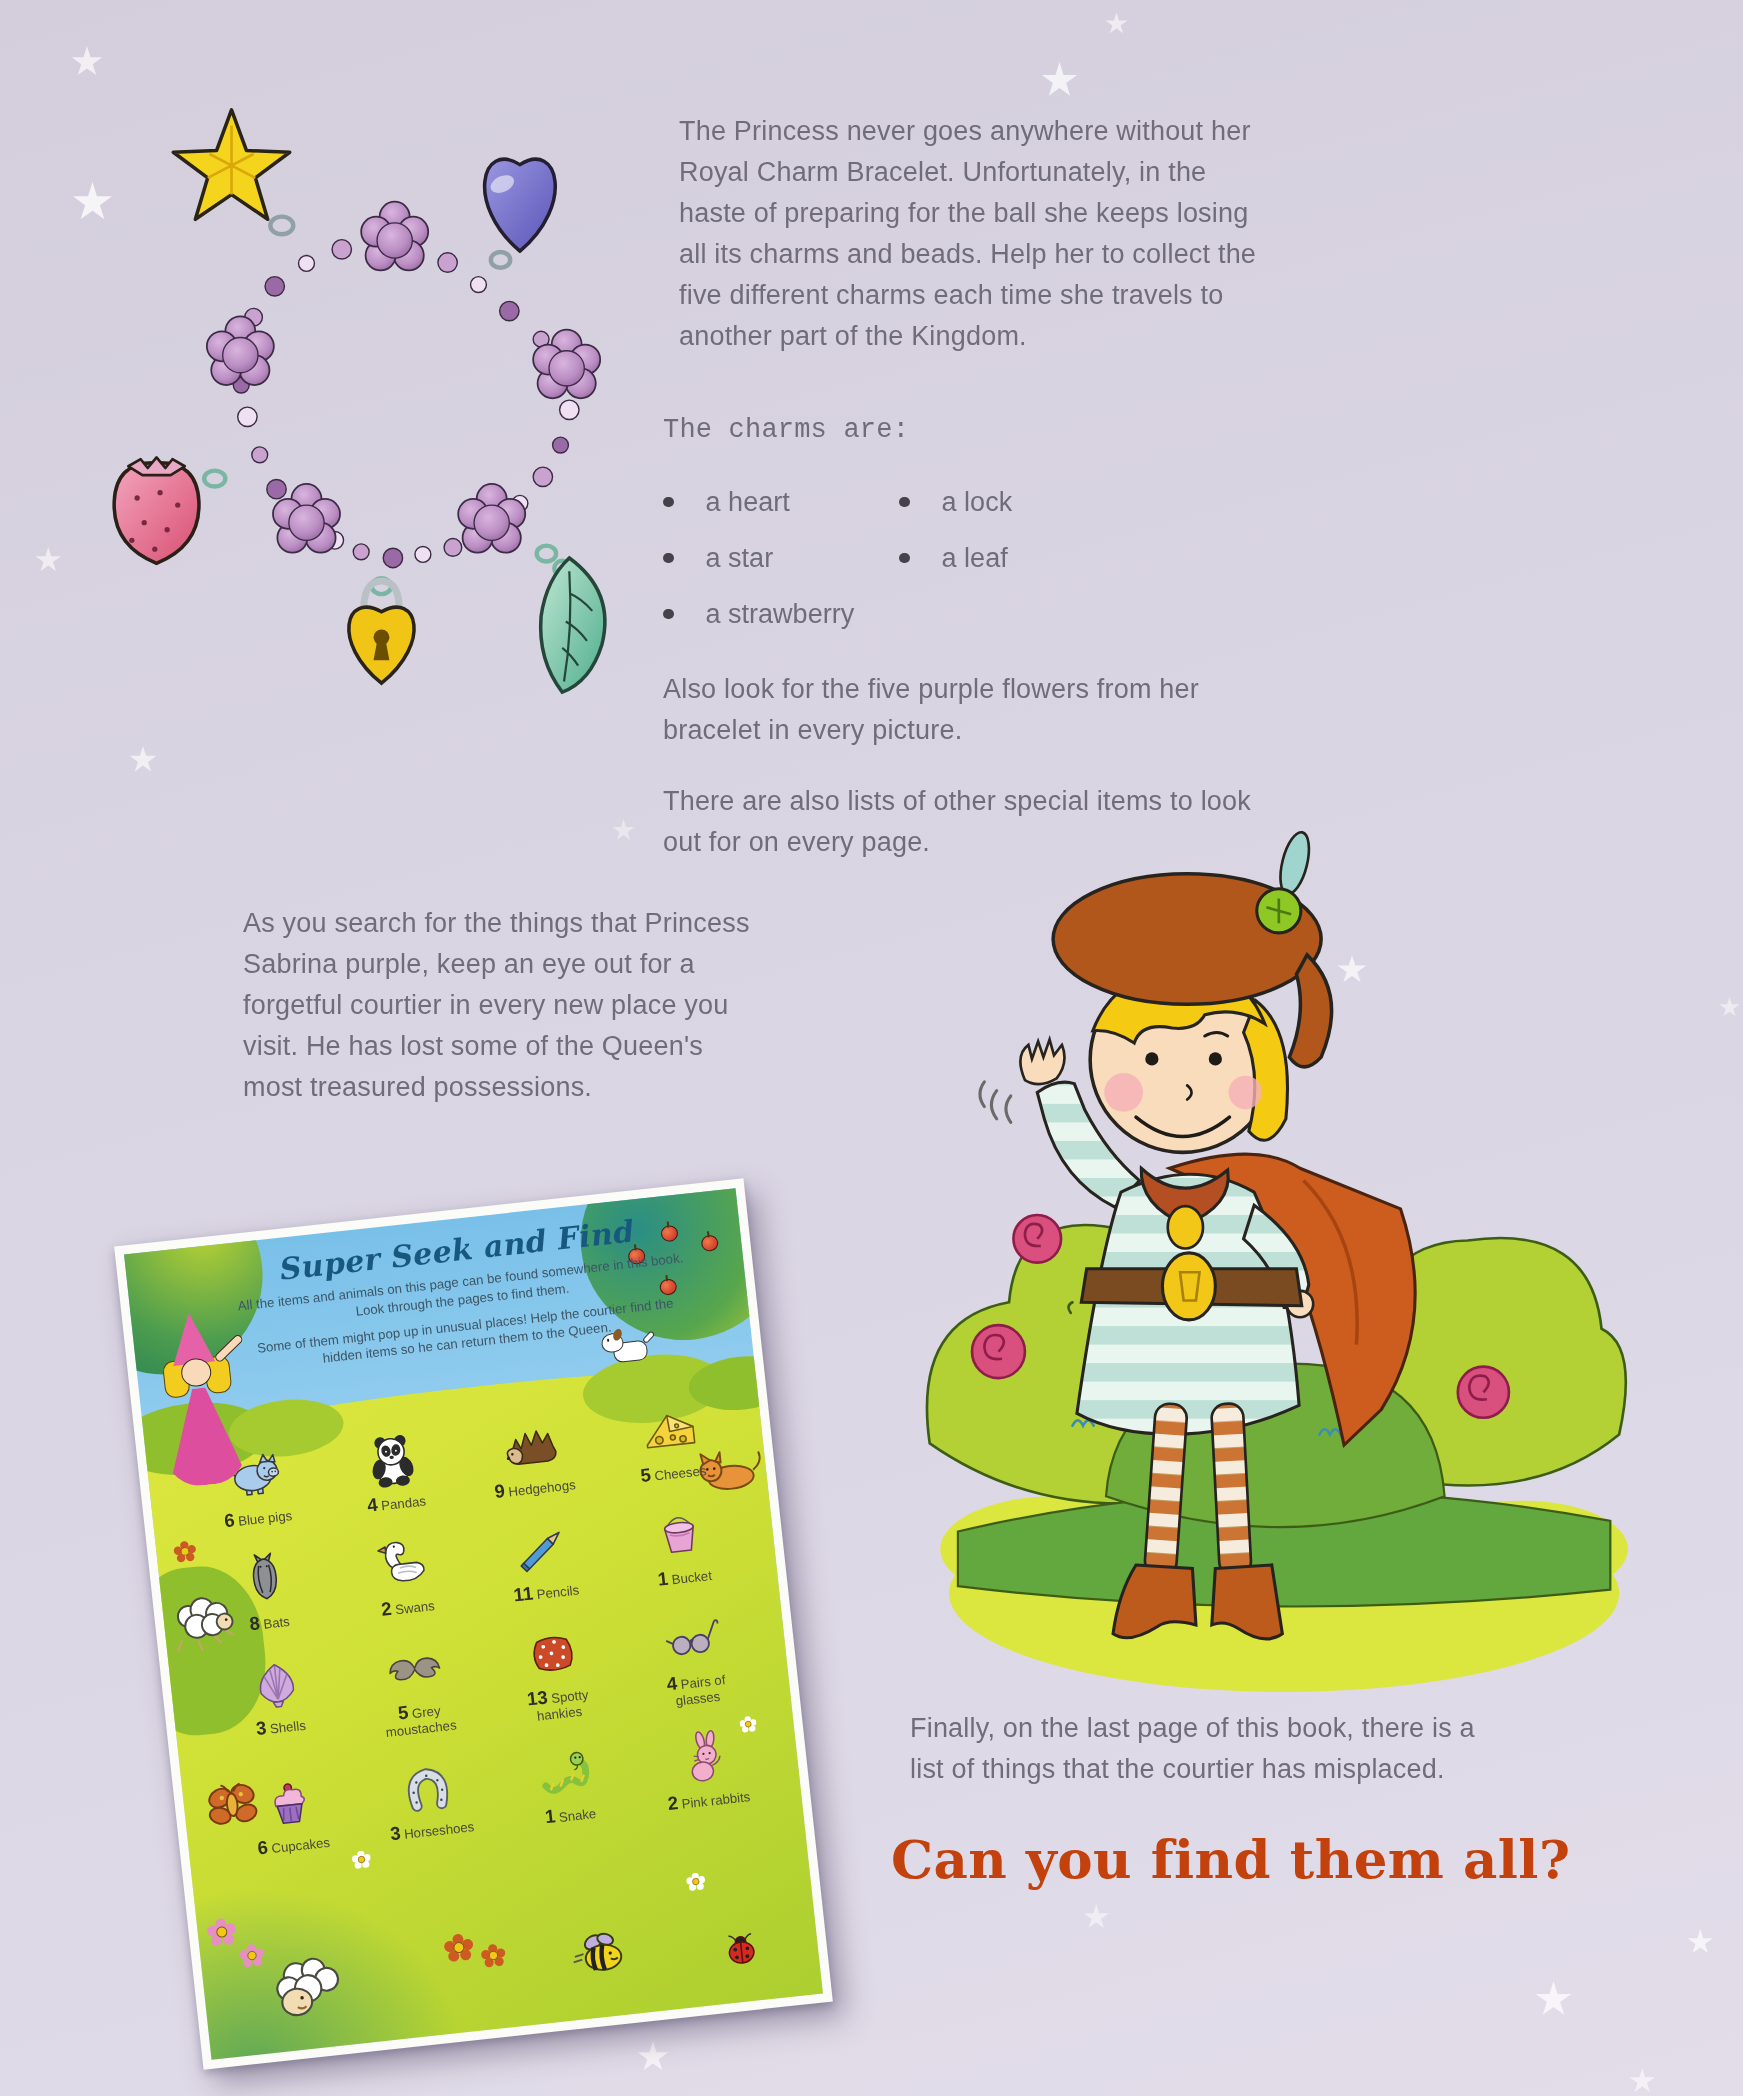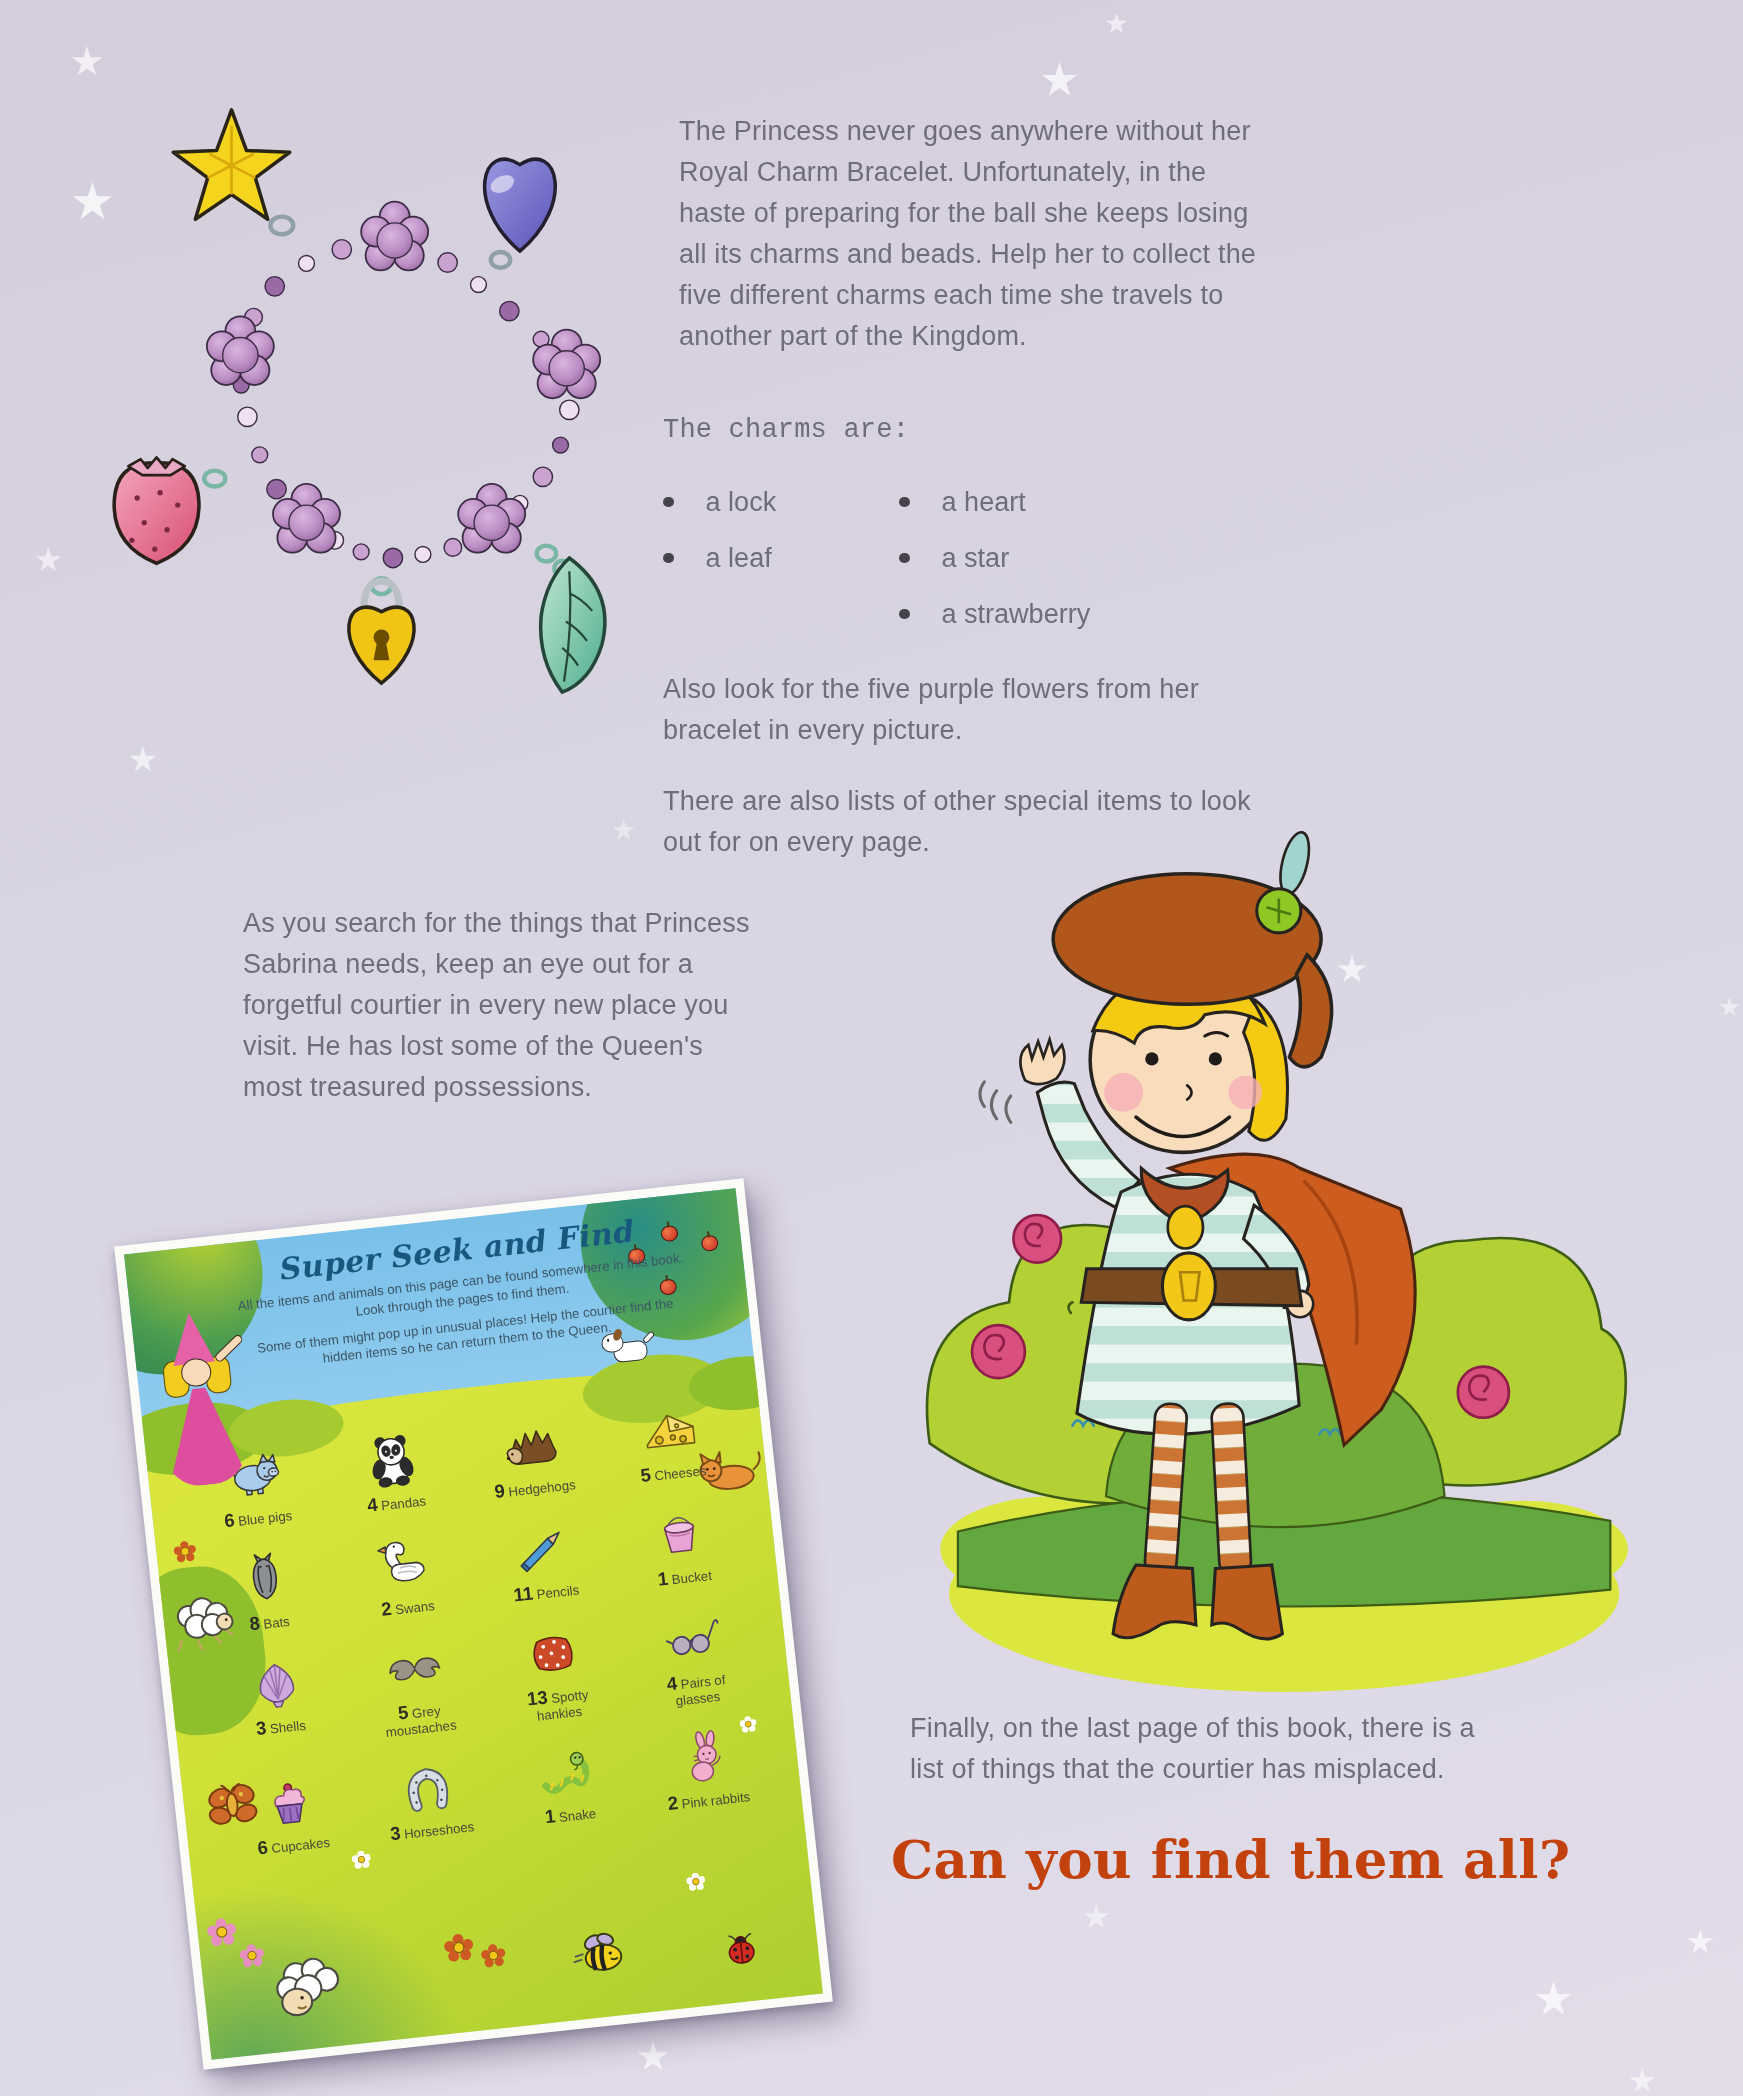--- a/index.html
+++ b/index.html
@@ -219,47 +219,47 @@
   </g>
 </svg>
 
 <div class="right-col">
   <p class="txt" style="margin:16px;">The Princess never goes anywhere without her Royal Charm Bracelet. Unfortunately, in the haste of preparing for the ball she keeps losing all its charms and beads. Help her to collect the five different charms each time she travels to another part of the Kingdom.</p>
   <p class="txt charms-heading" style="margin-bottom:0;font-family:Liberation Mono, monospace;">The charms are:</p>
   <div class="charm-cols">
     <ul>
       <li>
           <span class="dot"></span>
-          <span>a lock</span>
-        </li>
-      <li>
-          <span class="dot"></span>
-          <span>a leaf</span>
-        </li>
-    </ul>
-    <ul>
-      <li>
-          <span class="dot"></span>
           <span>a heart</span>
         </li>
       <li>
           <span class="dot"></span>
           <span>a star</span>
         </li>
       <li>
           <span class="dot"></span>
           <span>a strawberry</span>
         </li>
     </ul>
+    <ul>
+      <li>
+          <span class="dot"></span>
+          <span>a lock</span>
+        </li>
+      <li>
+          <span class="dot"></span>
+          <span>a leaf</span>
+        </li>
+    </ul>
   </div>
   <p class="txt also-look" style="margin-bottom:0;">Also look for the five purple flowers from her bracelet in every picture.</p>
   <p class="txt special-items" style="margin-bottom:0;">There are also lists of other special items to look out for on every page.</p>
 </div>
 
-<p class="txt search-note" style="margin:0;">As you search for the things that Princess Sabrina needs, keep an eye out for a forgetful courtier in every new place you visit. He has lost some of the Queen's most treasured possessions.</p>
+<p class="txt search-note" style="margin:0;">As you search for the things that Princess Sabrina purple, keep an eye out for a forgetful courtier in every new place you visit. He has lost some of the Queen's most treasured possessions.</p>
 
 <svg class="courtier" width="745" height="882" viewBox="0 0 845 1000">
 
   <ellipse cx="430" cy="870" rx="380" ry="112" fill="#dbe73e"></ellipse>
   <ellipse cx="170" cy="820" rx="130" ry="60" fill="#dbe73e"></ellipse>
   <ellipse cx="700" cy="820" rx="120" ry="55" fill="#dbe73e"></ellipse>
 
   <path d="M28 700 Q8 560 118 540 Q128 430 248 458 Q330 468 332 560 L332 760 Q160 792 28 700 Z" fill="#b3d135" stroke="#3d5d16" stroke-width="3"></path>
   <path d="M518 700 Q498 472 638 470 Q778 450 790 570 Q832 590 810 690 Q700 780 518 730 Z" fill="#b3d135" stroke="#3d5d16" stroke-width="3"></path>
   <path d="M60 800 Q420 716 800 788 L800 866 Q420 906 60 862 Z" fill="#63a73f" stroke="#3d5d16" stroke-width="2.5"></path>

